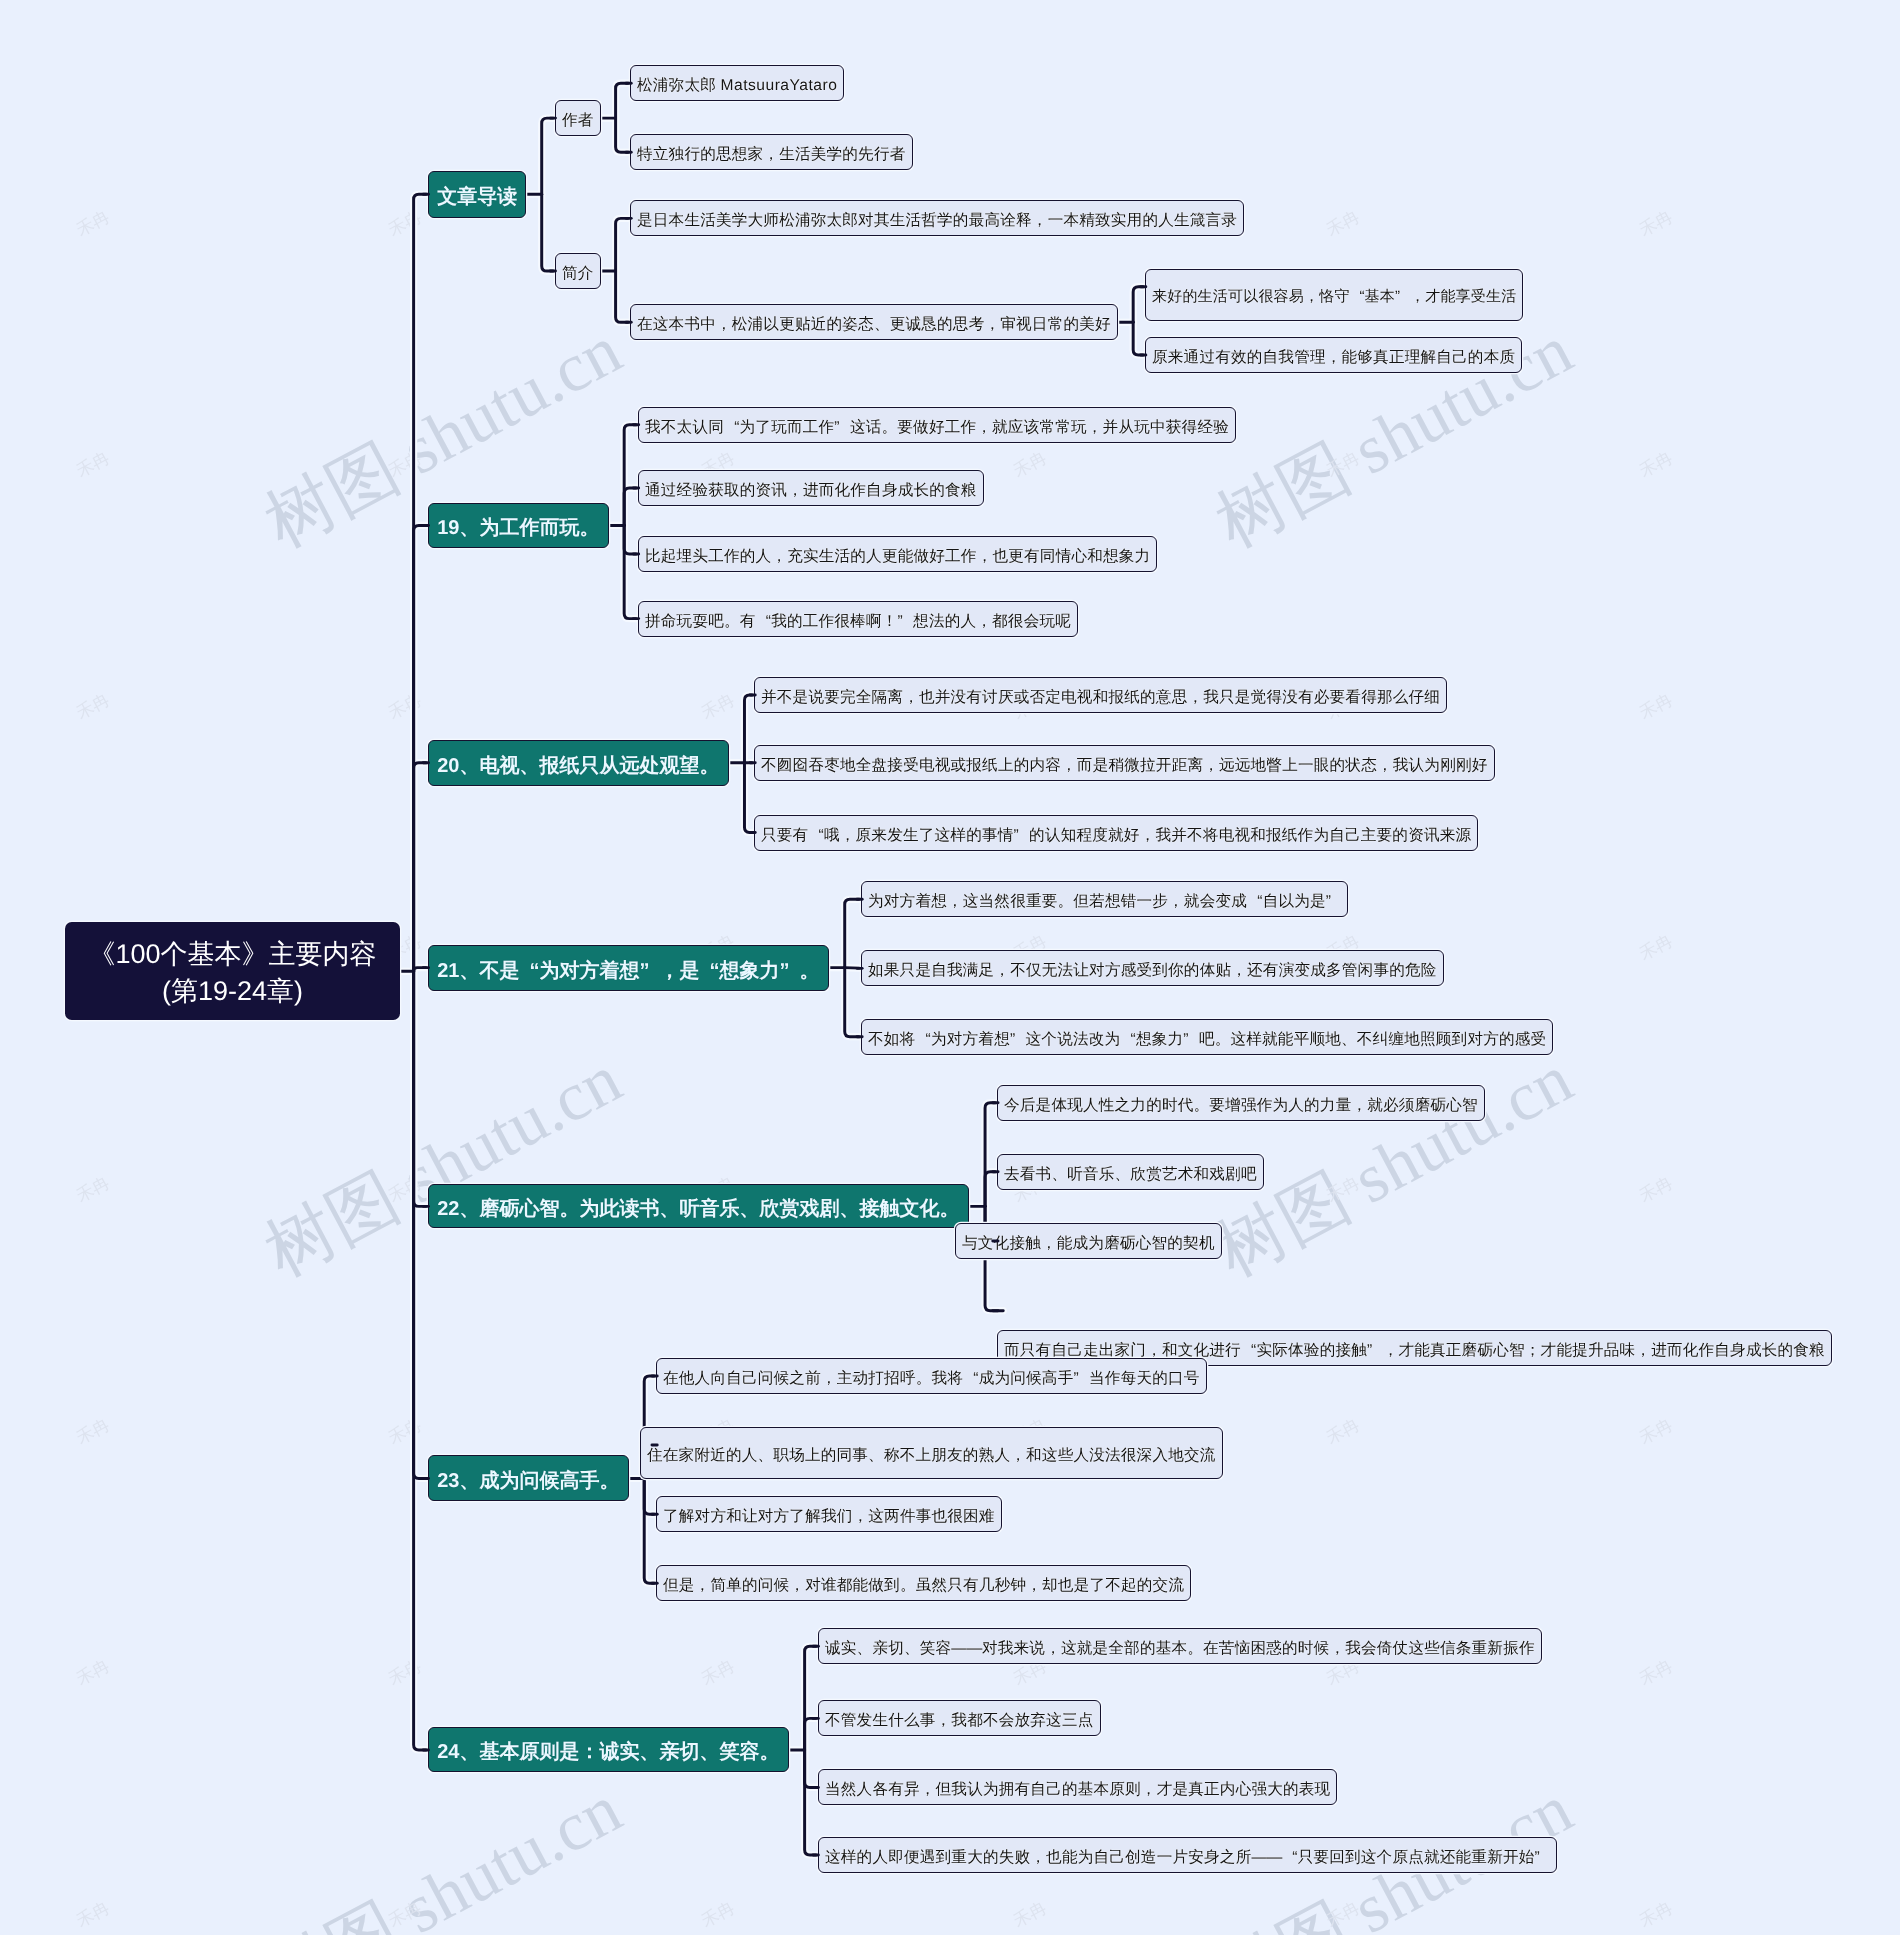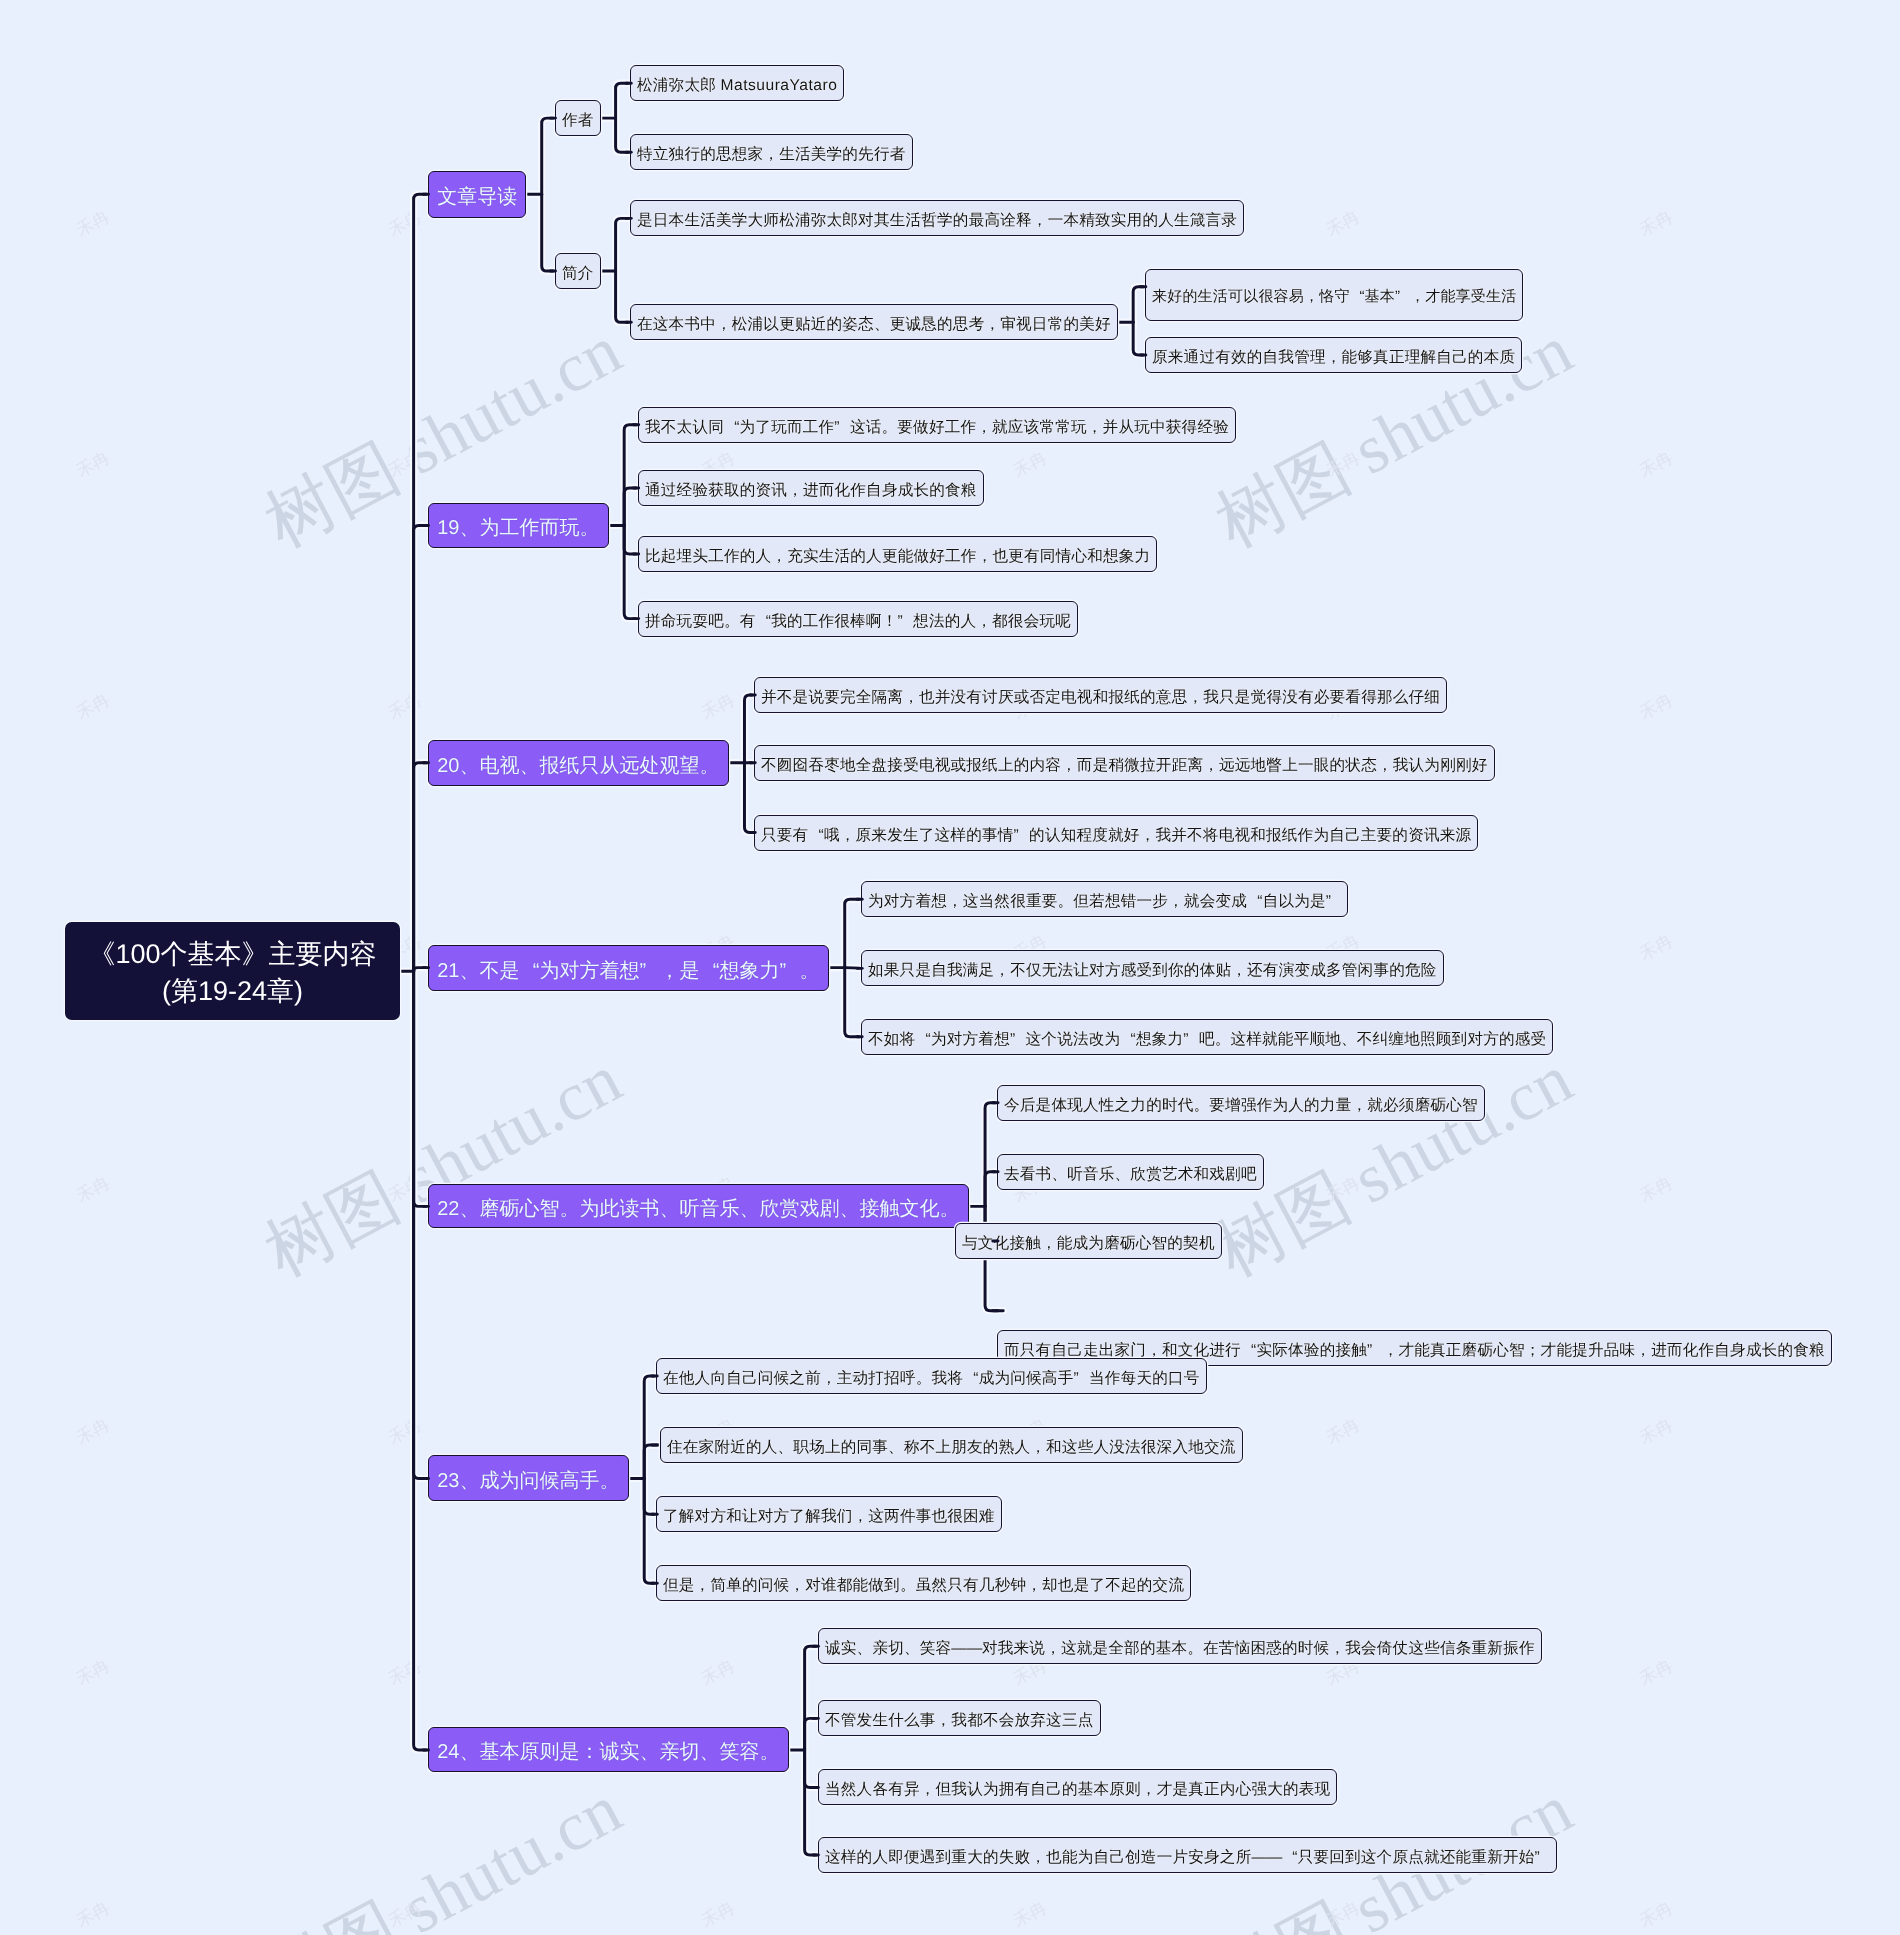--- a/index.html
+++ b/index.html
@@ -26,23 +26,23 @@
   .node .tx{display:block;width:100%;position:relative;top:2.2px;}
   .fw{display:inline-block;width:1em;text-align:center;letter-spacing:0;margin-right:-0.3px;}
   .lat{letter-spacing:0.5px;margin-right:-0.5px;}
   .fwl{display:inline-block;width:1em;text-align:left;}
   .fwr{display:inline-block;width:1em;text-align:right;}
   .root .tx{top:1.5px;}
   .root{border-radius:6.7px;background:#141139;color:#fff;justify-content:center;
         box-shadow:0 0 0 1.3px #f5f9ff;
         text-align:center;line-height:1.35;white-space:normal;}
   .branch{border-radius:6px;color:#eaf8ff;text-shadow:0 0 0.9px rgba(20,40,70,.35);
-          background:#8b5cf6;
+          background:#0f766e;
           border:1.5px solid #15122f;padding:0 8.2px;
-          box-shadow:0 0 0 1.3px #f5f9ff;}
+          box-shadow:0 0 0 1.3px #f5f9ff;font-weight:bold;}
   .leaf{border-radius:6px;color:#141414;letter-spacing:0.2px;text-shadow:0 0 0.9px rgba(255,255,255,.95),0 0 1.6px rgba(255,255,255,.8);
         background:#e2e8f7;
         border:1.5px solid #15122f;padding:0 6px;
         box-shadow:0 0 0 1.3px #f5f9ff;}
 </style>
 </head>
 <body style="background: rgb(233, 240, 253);">
 
 <div id="stage">
   <div id="wm">
@@ -286,21 +286,21 @@
       </div>
       <div class="node leaf" style="left: 997px; top: 1293px; height: 36px; font-size: 15.6px; margin-top: 37px;">
         <span class="tx">而只有自己走出家门，和文化进行<span class="fwr">“</span>实际体验的接触<span class="fwl">”</span>，才能真正磨砺心智；才能提升品味，进而化作自身成长的食粮</span>
       </div>
       <div class="node branch" style="left: 428px; top: 1455px; height: 46px; font-size: 20px;">
         <span class="tx">23、成为问候高手。</span>
       </div>
       <div class="node leaf" style="left: 656px; top: 1358px; height: 36px; font-size: 15.6px;">
         <span class="tx">在他人向自己问候之前，主动打招呼。我将<span class="fwr">“</span>成为问候高手<span class="fwl">”</span>当作每天的口号</span>
       </div>
-      <div class="node leaf" style="left: 660px; top: 1427px; height: 36px; font-size: 15.6px;">
+      <div class="node leaf" style="left: 640px; top: 1427px; height: 52px; font-size: 15.6px;">
         <span class="tx">住在家附近的人、职场上的同事、称不上朋友的熟人，和这些人没法很深入地交流</span>
       </div>
       <div class="node leaf" style="left: 656px; top: 1496px; height: 36px; font-size: 15.6px;">
         <span class="tx">了解对方和让对方了解我们，这两件事也很困难</span>
       </div>
       <div class="node leaf" style="left: 656px; top: 1565px; height: 36px; font-size: 15.6px;">
         <span class="tx">但是，简单的问候，对谁都能做到。虽然只有几秒钟，却也是了不起的交流</span>
       </div>
       <div class="node branch" style="left: 428px; top: 1727px; height: 45px; font-size: 20px;">
         <span class="tx">24、基本原则是：诚实、亲切、笑容。</span>

